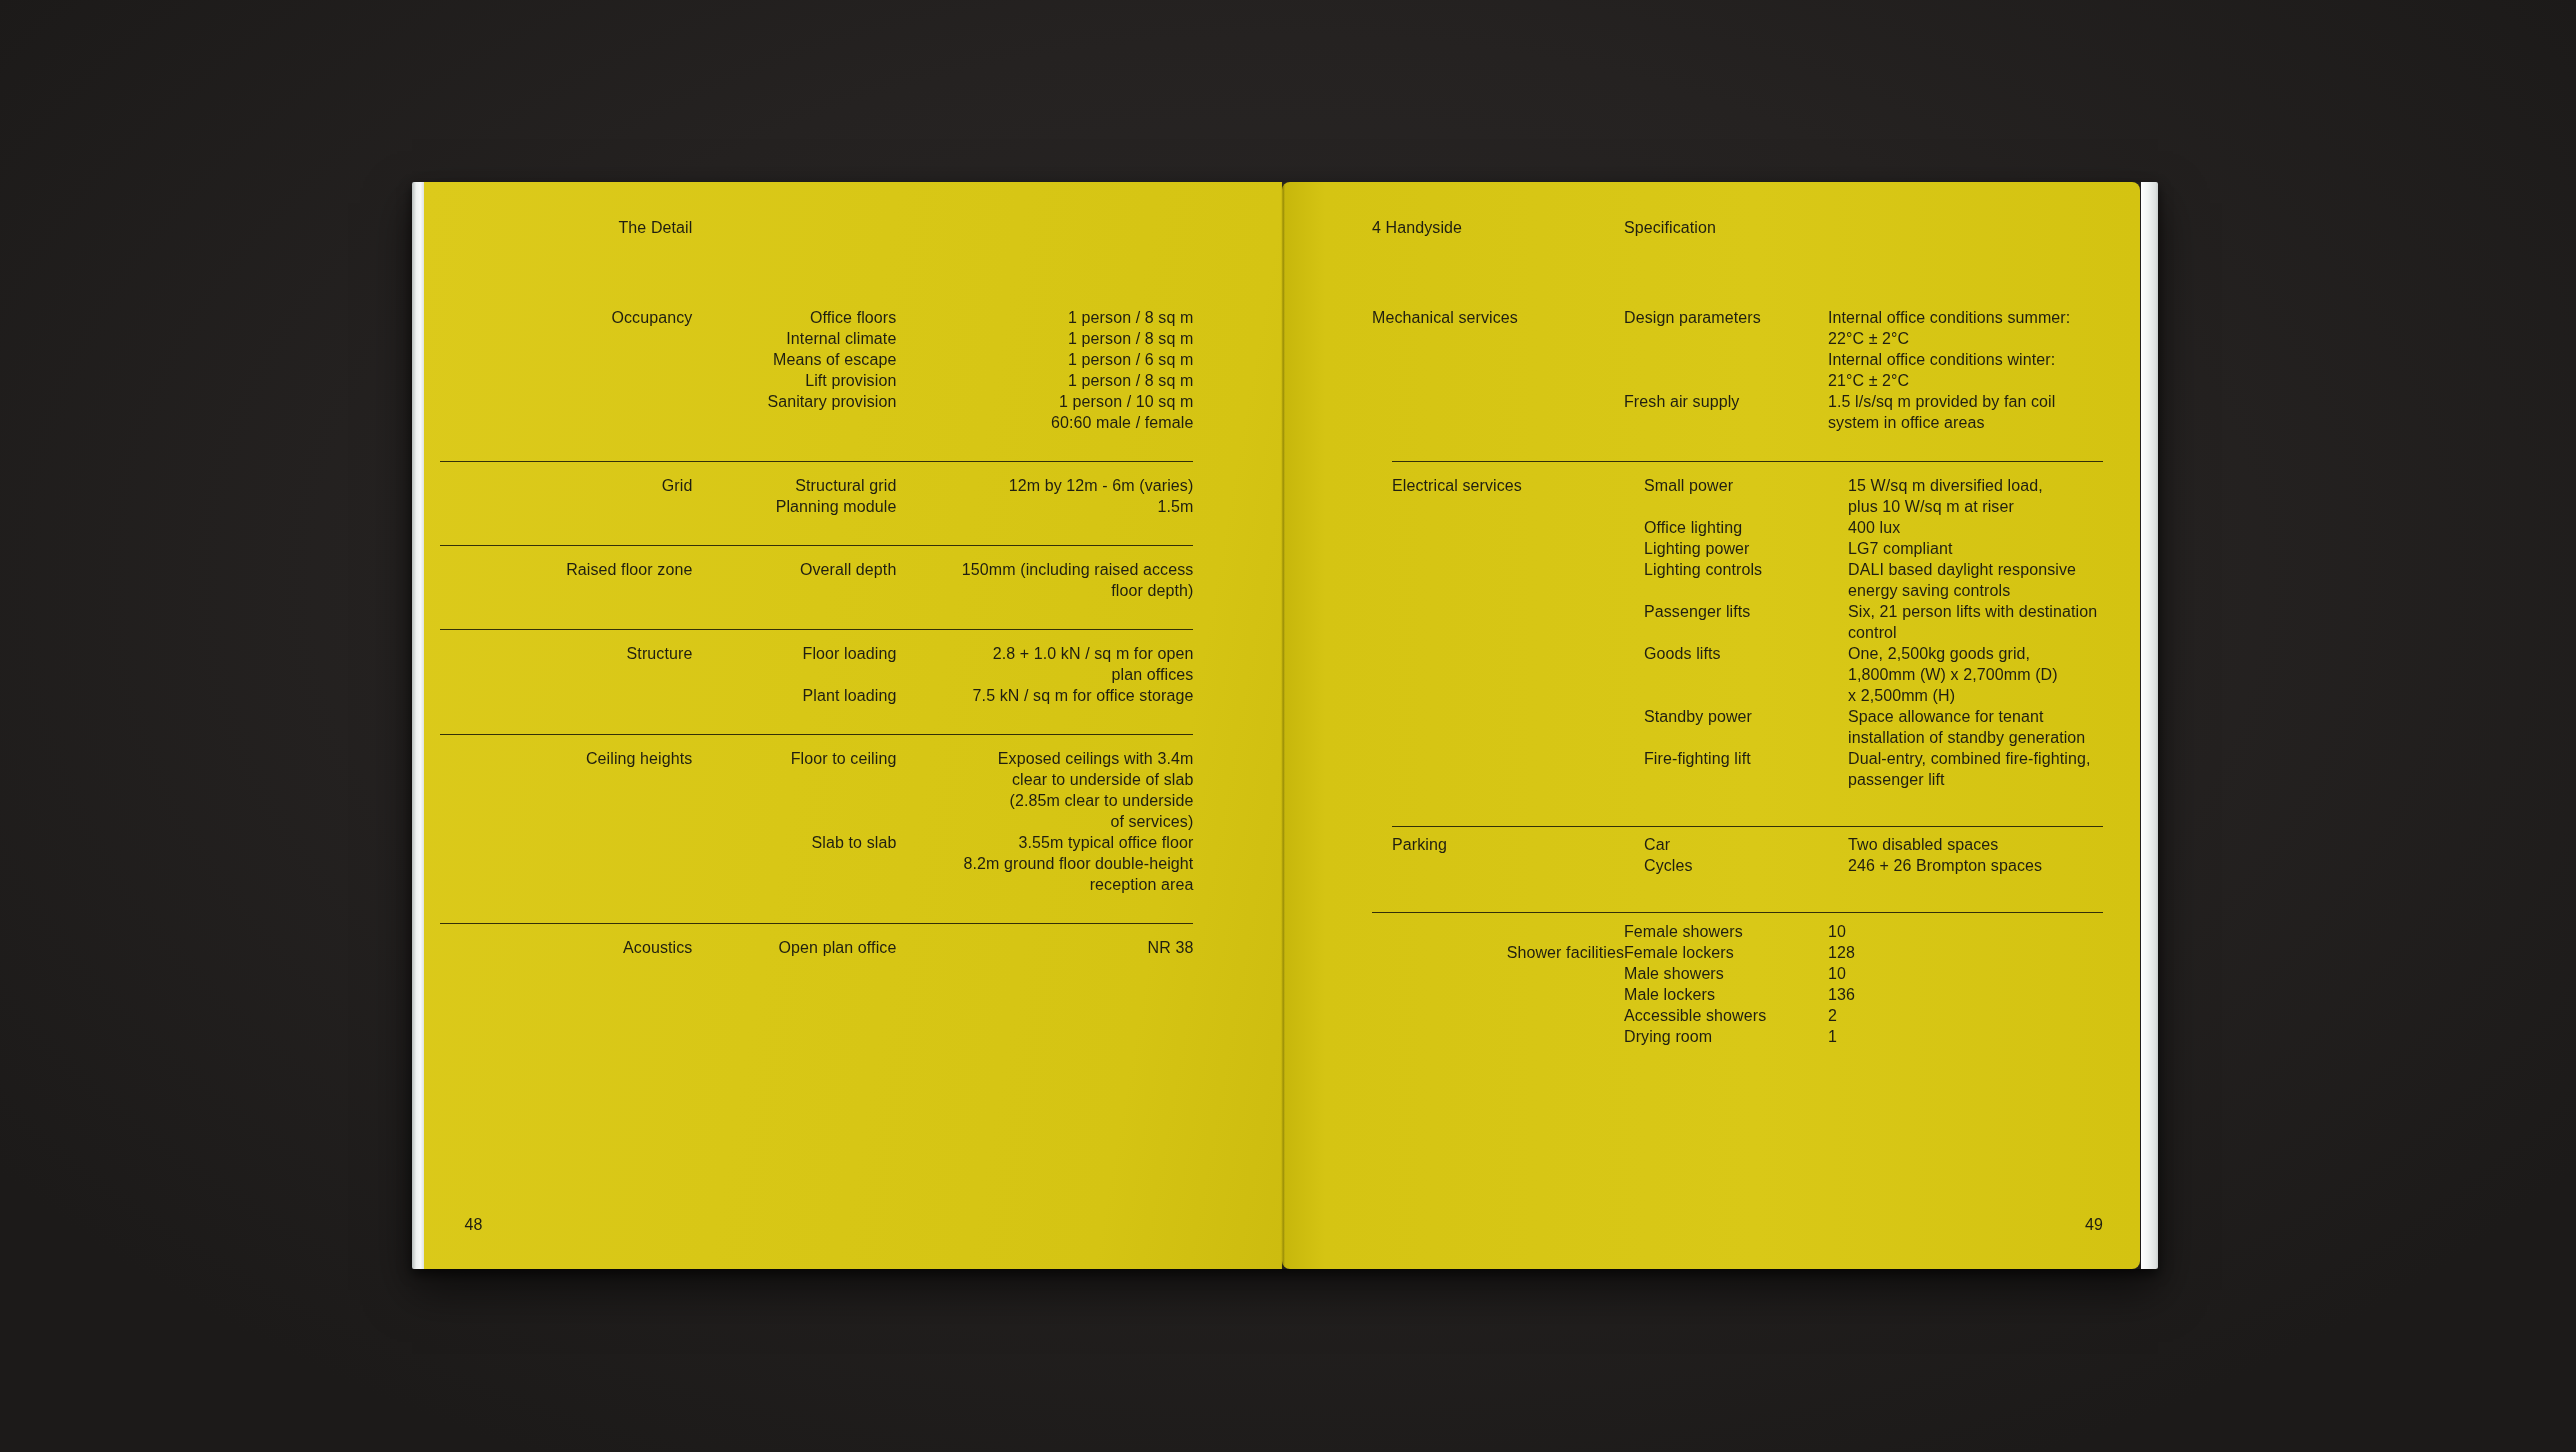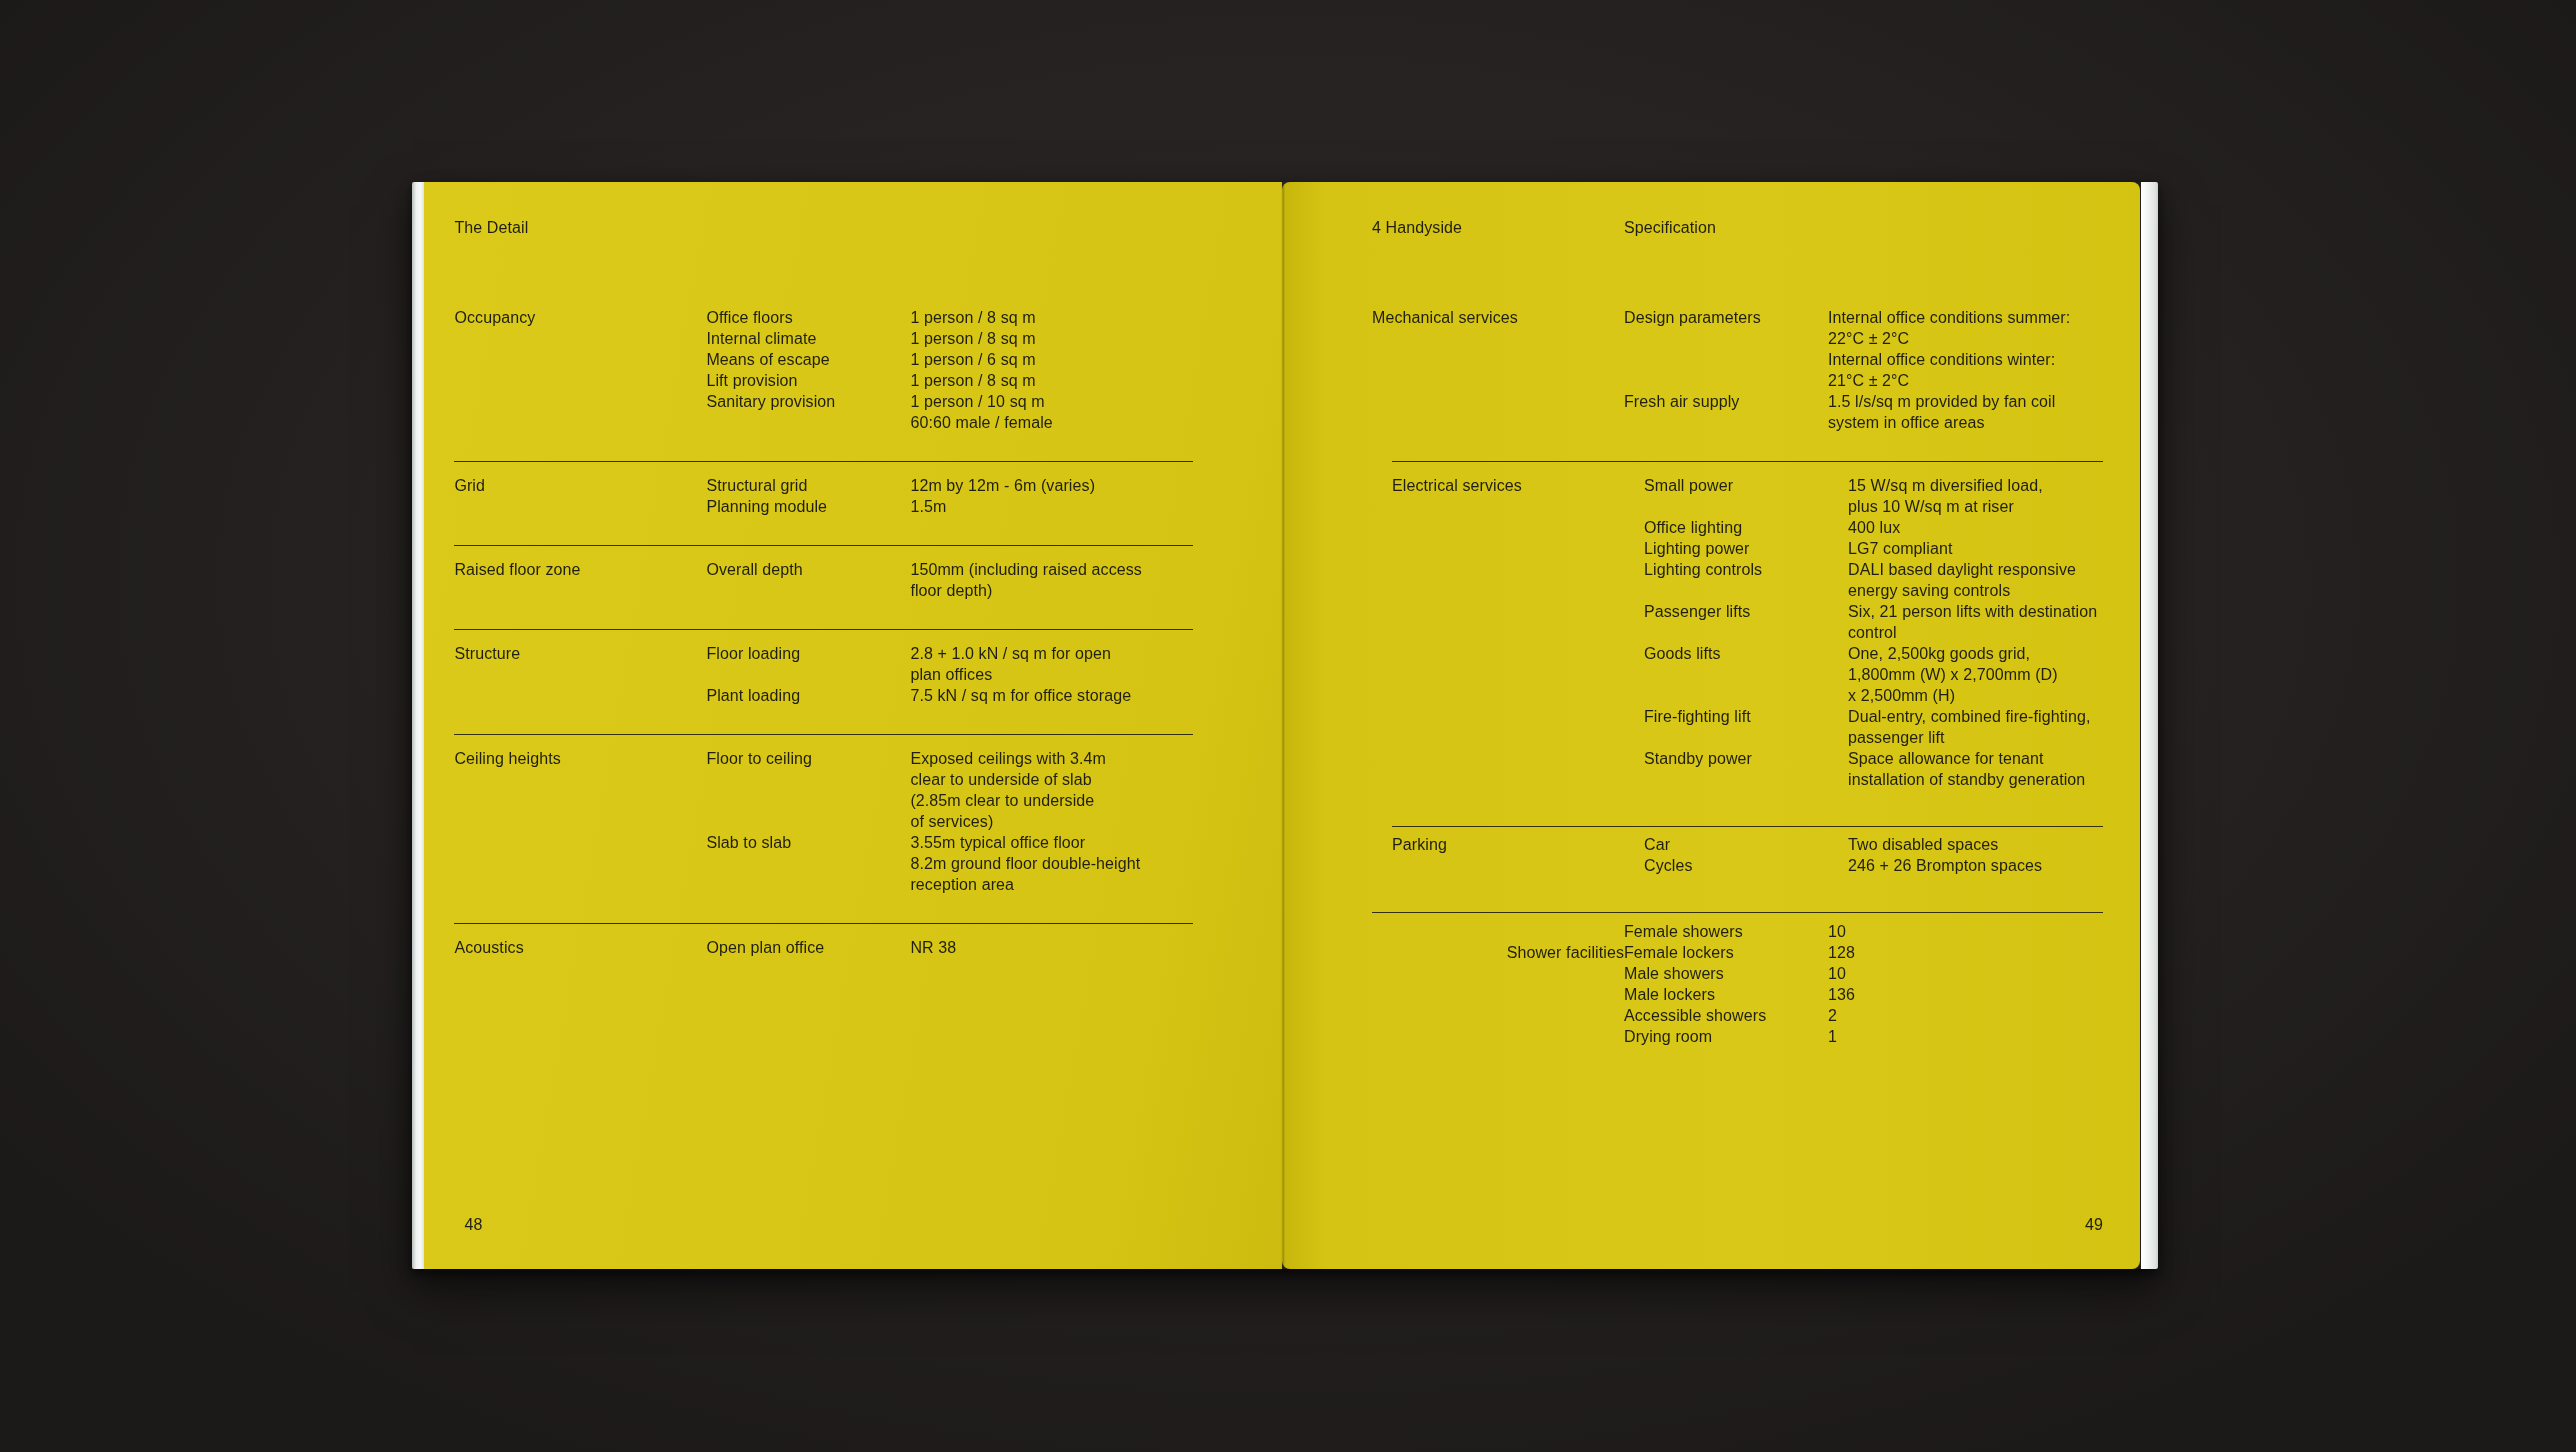--- a/index.html
+++ b/index.html
@@ -47,22 +47,23 @@
     height: 100%;
     box-sizing: border-box;
     color: #201f11;
     font-size: 16px;
     line-height: 21px;
     letter-spacing: 0.1px;
   }
   .page-left {
     left: 12.4px;
     width: 858px;
-    padding: 35px 89px 0 30px;
+    padding: 35px 89px 0 16px;
     background: linear-gradient(100deg, #dcca1b 0%, #d8c716 45%, #d5c413 82%, #cdbc0f 100%);
+    text-align: right;
   }
   .page-right {
     left: 870px;
     width: 858px;
     padding: 35px 37px 0 90px;
     background: linear-gradient(90deg, #c6b60b 0%, #d5c413 5%, #d9c817 55%, #d4c311 100%);
     border-radius: 8px;
   }
   .fold {
     position: absolute;
@@ -260,29 +261,29 @@
                 <div class="spec-value">Six, 21 person lifts with destination
 control</div>
               </div>
               <div class="spec-row">
                 <div class="spec-item">Goods lifts</div>
                 <div class="spec-value">One, 2,500kg goods grid,
 1,800mm (W) x 2,700mm (D)
 x 2,500mm (H)</div>
               </div>
               <div class="spec-row">
+                <div class="spec-item">Standby power</div>
+                <div class="spec-value">Space allowance for tenant
+installation of standby generation</div>
+              </div>
+              <div class="spec-row">
                 <div class="spec-item">Fire-fighting lift</div>
                 <div class="spec-value">Dual-entry, combined fire-fighting,
 passenger lift</div>
               </div>
-              <div class="spec-row">
-                <div class="spec-item">Standby power</div>
-                <div class="spec-value">Space allowance for tenant
-installation of standby generation</div>
-              </div>
             </div>
           </section>
           <section class="spec-section ruled tight-top loose-bottom">
             <div class="sec-label">Parking</div>
             <div class="sec-rows">
               <div class="spec-row">
                 <div class="spec-item">Car</div>
                 <div class="spec-value">Two disabled spaces</div>
               </div>
               <div class="spec-row">

